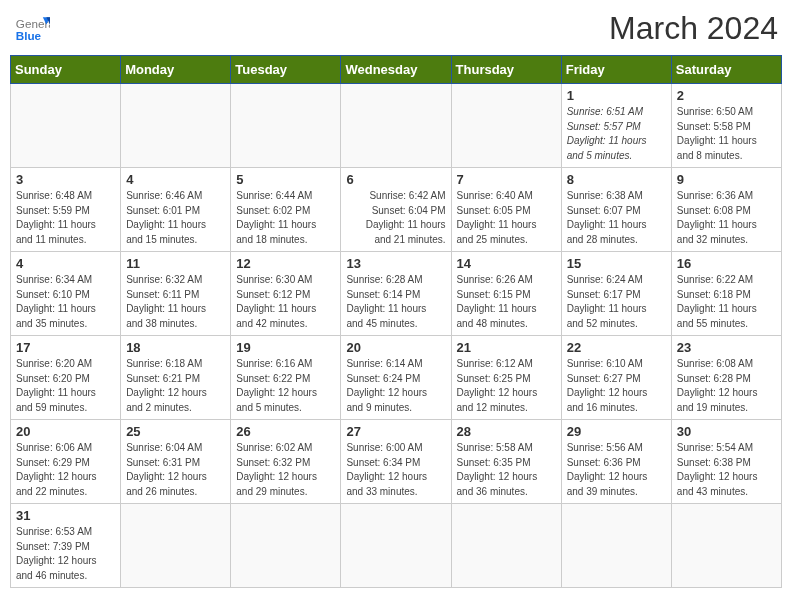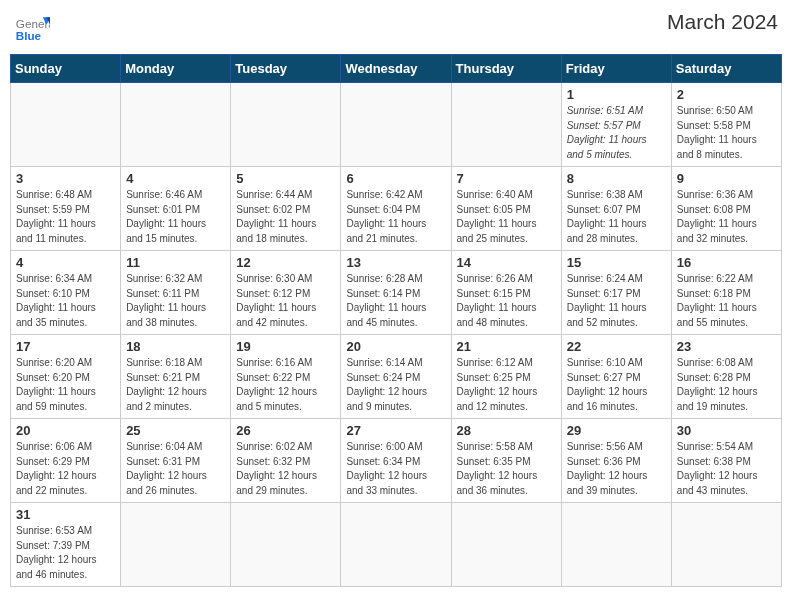--- a/index.html
+++ b/index.html
@@ -23,35 +23,35 @@
       gap: 4px;
     }
     .logo-icon {
       width: 36px;
       height: 36px;
     }
     .title-area {
       text-align: right;
     }
     .month-title {
-      font-size: 21px;
+      font-size: 32px;
       color: #333;
       font-weight: normal;
     }
     .subtitle {
       font-size: 15px;
       color: #555;
     }
     .calendar {
       width: 100%;
       border-collapse: collapse;
       border: 1px solid #ccc;
     }
     .calendar th {
-      background: #0c4a6e;
+      background: #4d7c0f;
       color: #fff;
       padding: 6px 4px;
       font-size: 13px;
       font-weight: bold;
       text-align: left;
       border: 1px solid #2255a0;
     }
     .calendar td {
       vertical-align: top;
       border: 1px solid #ccc;
@@ -148,21 +148,21 @@
         </td>
         <td>
           <div class="day-number">5</div>
           <div class="day-info" style="white-space: pre-line;">Sunrise: 6:44 AM
 Sunset: 6:02 PM
 Daylight: 11 hours
 and 18 minutes.</div>
         </td>
         <td>
           <div class="day-number">6</div>
-          <div class="day-info" style="white-space: pre-line;">Sunrise: 6:42 AM
+          <div class="day-info" style="white-space: pre-line; text-align: right;">Sunrise: 6:42 AM
 Sunset: 6:04 PM
 Daylight: 11 hours
 and 21 minutes.</div>
         </td>
         <td>
           <div class="day-number">7</div>
           <div class="day-info" style="white-space: pre-line;">Sunrise: 6:40 AM
 Sunset: 6:05 PM
 Daylight: 11 hours
 and 25 minutes.</div>

